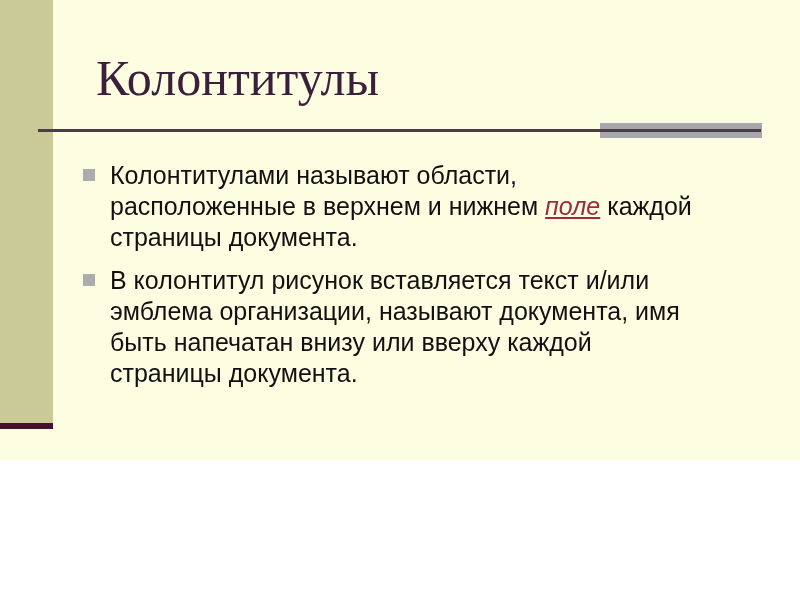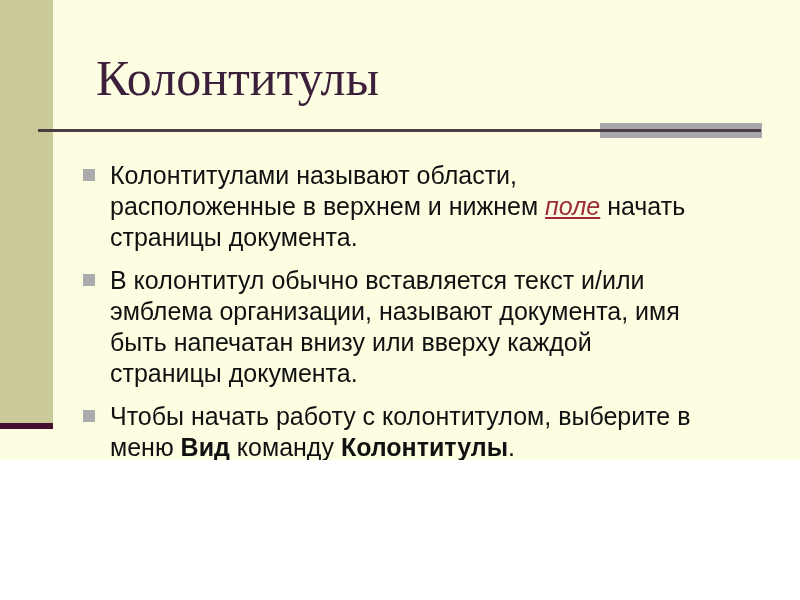--- a/index.html
+++ b/index.html
@@ -81,34 +81,27 @@
   <h1 class="slide-title">Колонтитулы</h1>
 
   <div class="title-rule-accent"></div>
   <div class="title-rule"></div>
 
   <ul class="bullet-list">
       <li class="bullet-item">
         <span class="marker"></span>
         <div>
           <div class="line"><span>Колонтитулами называют области,</span></div>
-          <div class="line"><span>расположенные в верхнем и нижнем </span><a class="link">поле</a><span> начать</span></div>
+          <div class="line"><span>расположенные в верхнем и нижнем </span><a class="link">поле</a><span> каждой</span></div>
           <div class="line"><span>страницы документа.</span></div>
         </div>
       </li>
       <li class="bullet-item">
         <span class="marker"></span>
         <div>
-          <div class="line"><span>В колонтитул обычно вставляется текст и/или</span></div>
+          <div class="line"><span>В колонтитул рисунок вставляется текст и/или</span></div>
           <div class="line"><span>эмблема организации, называют документа, имя</span></div>
           <div class="line"><span>быть напечатан внизу или вверху каждой</span></div>
           <div class="line"><span>страницы документа.</span></div>
-        </div>
-      </li>
-      <li class="bullet-item">
-        <span class="marker"></span>
-        <div>
-          <div class="line"><span>Чтобы начать работу с колонтитулом, выберите в</span></div>
-          <div class="line"><span>меню </span><span class="bold">Вид</span><span> команду </span><span class="bold">Колонтитулы</span><span>.</span></div>
         </div>
       </li>
     </ul>
 </div>
 
 </body></html>

